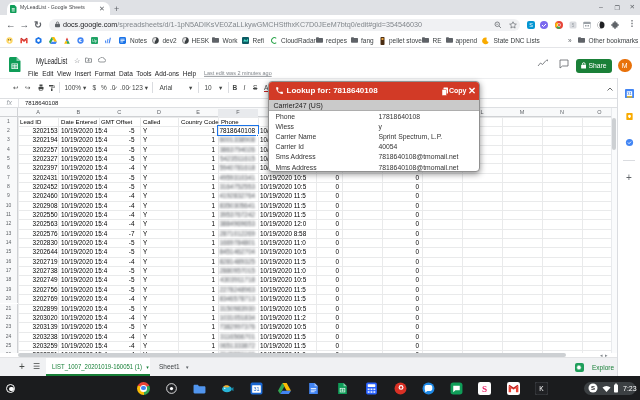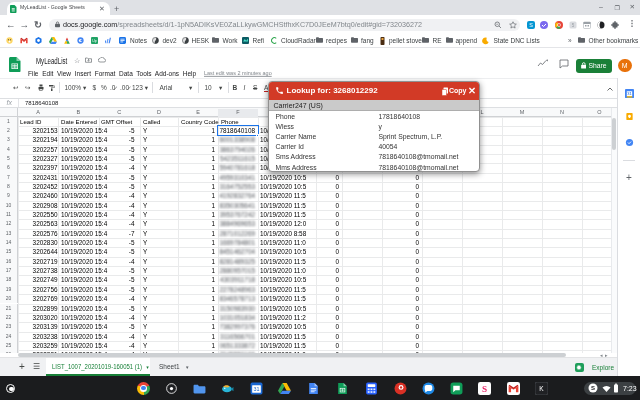--- a/index.html
+++ b/index.html
@@ -108,21 +108,21 @@
 <div class="navic" style="left:6px">←</div>
 <div class="navic" style="left:19.5px">→</div>
 <div class="navic" style="left:34px">↻</div>
 <div class="abs" id="pill"></div>
 <div class="abs" id="lock">
       <svg width="5" height="6.5" viewBox="0 0 10 13">
         <rect y="5.5" width="10" height="7" rx="1.5" fill="#5F6368"></rect>
         <path d="M2.8 5.5V4a2.2 2.2 0 0 1 4.4 0v1.5" fill="none" stroke="#5F6368" stroke-width="1.6"></path>
       </svg>
     </div>
-<div class="abs" id="url">docs.google.com<span>/spreadsheets/d/1-1pN5ADIKsVE0ZaLLkywGMCHStfhxKC7D0JEeM7btq0/edit#gid=732036272</span></div>
+<div class="abs" id="url">docs.google.com<span>/spreadsheets/d/1-1pN5ADIKsVE0ZaLLkywGMCHStfhxKC7D0JEeM7btq0/edit#gid=354546030</span></div>
 <div class="abs" style="left:494px;top:20.5px">
       <svg width="8" height="8" viewBox="0 0 16 16">
         <circle cx="6.5" cy="6.5" r="4.5" fill="none" stroke="#5F6368" stroke-width="1.5"></circle>
         <path d="M10 10l4 4" stroke="#5F6368" stroke-width="1.5"></path>
         <path d="M4.5 6.5h4" stroke="#5F6368" stroke-width="1.2"></path>
       </svg>
     </div>
 <div class="abs" style="left:509px;top:20.5px">
       <svg width="8" height="8" viewBox="0 0 16 16">
         <path d="M8 1.5l2 4.3 4.7.5-3.5 3.2 1 4.6L8 11.7l-4.2 2.4 1-4.6L1.3 6.3 6 5.8z" fill="none" stroke="#5F6368" stroke-width="1.3"></path>
@@ -905,21 +905,21 @@
         <rect x="4.5" y="1" width="3" height="3" fill="#fff"></rect>
       </svg>
     </div>
 <div class="abs" id="clock">7:23</div>
 
 <div class="abs" id="popup" style="left:267.5px;top:81px;width:212px;height:91px;border-radius:4px;box-shadow:0 2px 6px rgba(0,0,0,.45);background:#fff;border:1px solid #909090">
   <div style="position:absolute;left:0;top:0;width:100%;height:17.5px;background:#D23A26;border-radius:3px 3px 0 0">
     <svg style="position:absolute;left:6.5px;top:4px" width="9" height="9" viewBox="0 0 24 24">
           <path fill="#fff" d="M6.6 10.8c1.4 2.8 3.8 5.1 6.6 6.6l2.2-2.2c.3-.3.7-.4 1-.2 1.1.4 2.3.6 3.6.6.6 0 1 .4 1 1V20c0 .6-.4 1-1 1C10.6 21 3 13.4 3 4c0-.6.4-1 1-1h3.5c.6 0 1 .4 1 1 0 1.2.2 2.4.6 3.6.1.3 0 .7-.2 1z"></path>
         </svg>
-    <span style="position:absolute;left:18px;top:4px;font-size:8px;font-weight:bold;color:#fff">Lookup for: 3268012292</span>
+    <span style="position:absolute;left:18px;top:4px;font-size:8px;font-weight:bold;color:#fff">Lookup for: 7818640108</span>
     <svg style="position:absolute;left:172px;top:4.5px" width="8" height="9" viewBox="0 0 16 18">
           <rect x="5" y="1" width="9" height="12" rx="1" fill="#fff"></rect>
           <rect x="2" y="5" width="9" height="12" rx="1" fill="#fff" stroke="#D23A26"></rect>
         </svg>
     <span style="position:absolute;left:180.5px;top:4.8px;font-size:7px;font-weight:bold;color:#fff">Copy</span>
     <span style="position:absolute;left:199.5px;top:3px;font-size:9.5px;font-weight:bold;color:#fff">✕</span>
   </div>
   <div style="position:absolute;left:0;top:17.5px;width:100%;height:11.5px;background:#CACACA;border-bottom:1px solid #ADADAD">
     <span style="position:absolute;left:5px;top:2.5px;font-size:7px;color:#222">Carrier247 (US)</span>
   </div>

